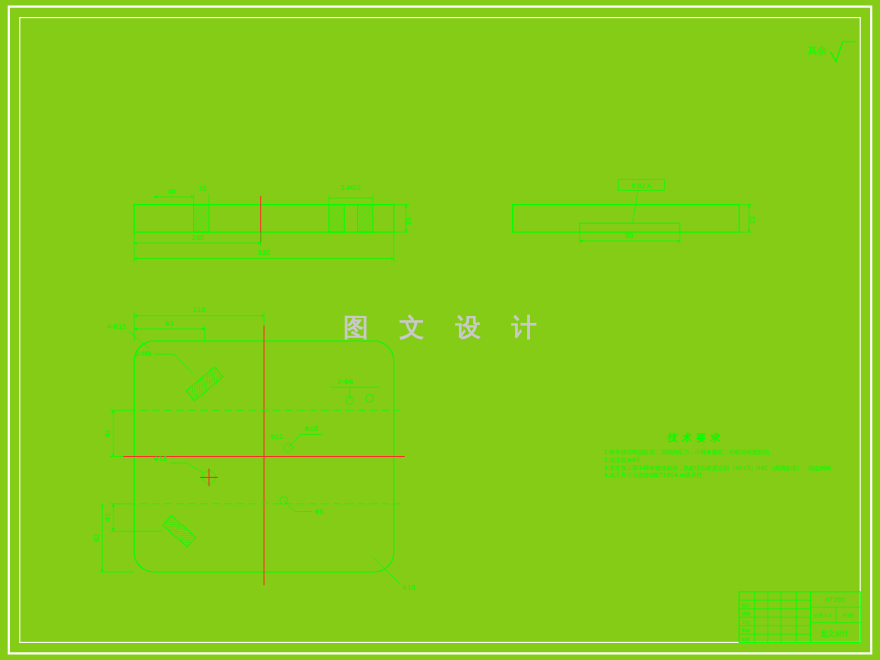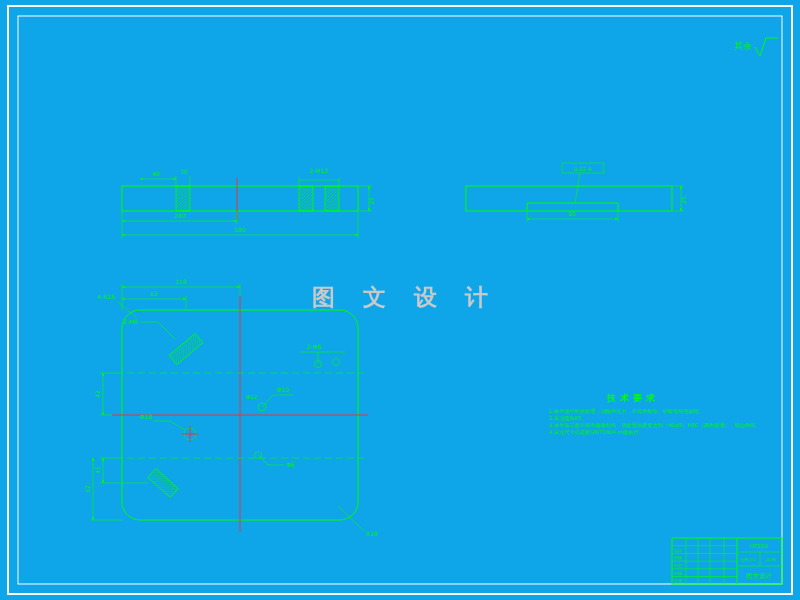--- a/index.html
+++ b/index.html
@@ -1,16 +1,16 @@
 <!DOCTYPE html>
 <html><head>
 <meta charset="utf-8">
 <style>
   html,body{margin:0;padding:0;background:#000;}
-  .canvas{position:relative;width:800px;height:600px;background:#0ea5e9;overflow:hidden;}
+  .canvas{position:relative;width:800px;height:600px;background:#84cc16;overflow:hidden;}
   svg{position:absolute;left:0;top:0;}
   svg text{font-family:"DejaVu Sans",sans-serif;fill:#00ff00;}
   .wm{font-family:"DejaVu Serif",serif;fill:#c9c9c9;letter-spacing:10px;font-weight:bold;}
   .tech-title{font-weight:bold;letter-spacing:4px;}
   .g-line{stroke:#00ff00;stroke-width:1;fill:none;}
   .g-thin{stroke:#00ff00;stroke-width:0.6;fill:none;}
   .r-line{stroke:#ff2a2a;stroke-width:0.9;fill:none;}
   .w-line{stroke:#ffffff;fill:none;}
   .dash{stroke-dasharray:7 4;}
 </style>

